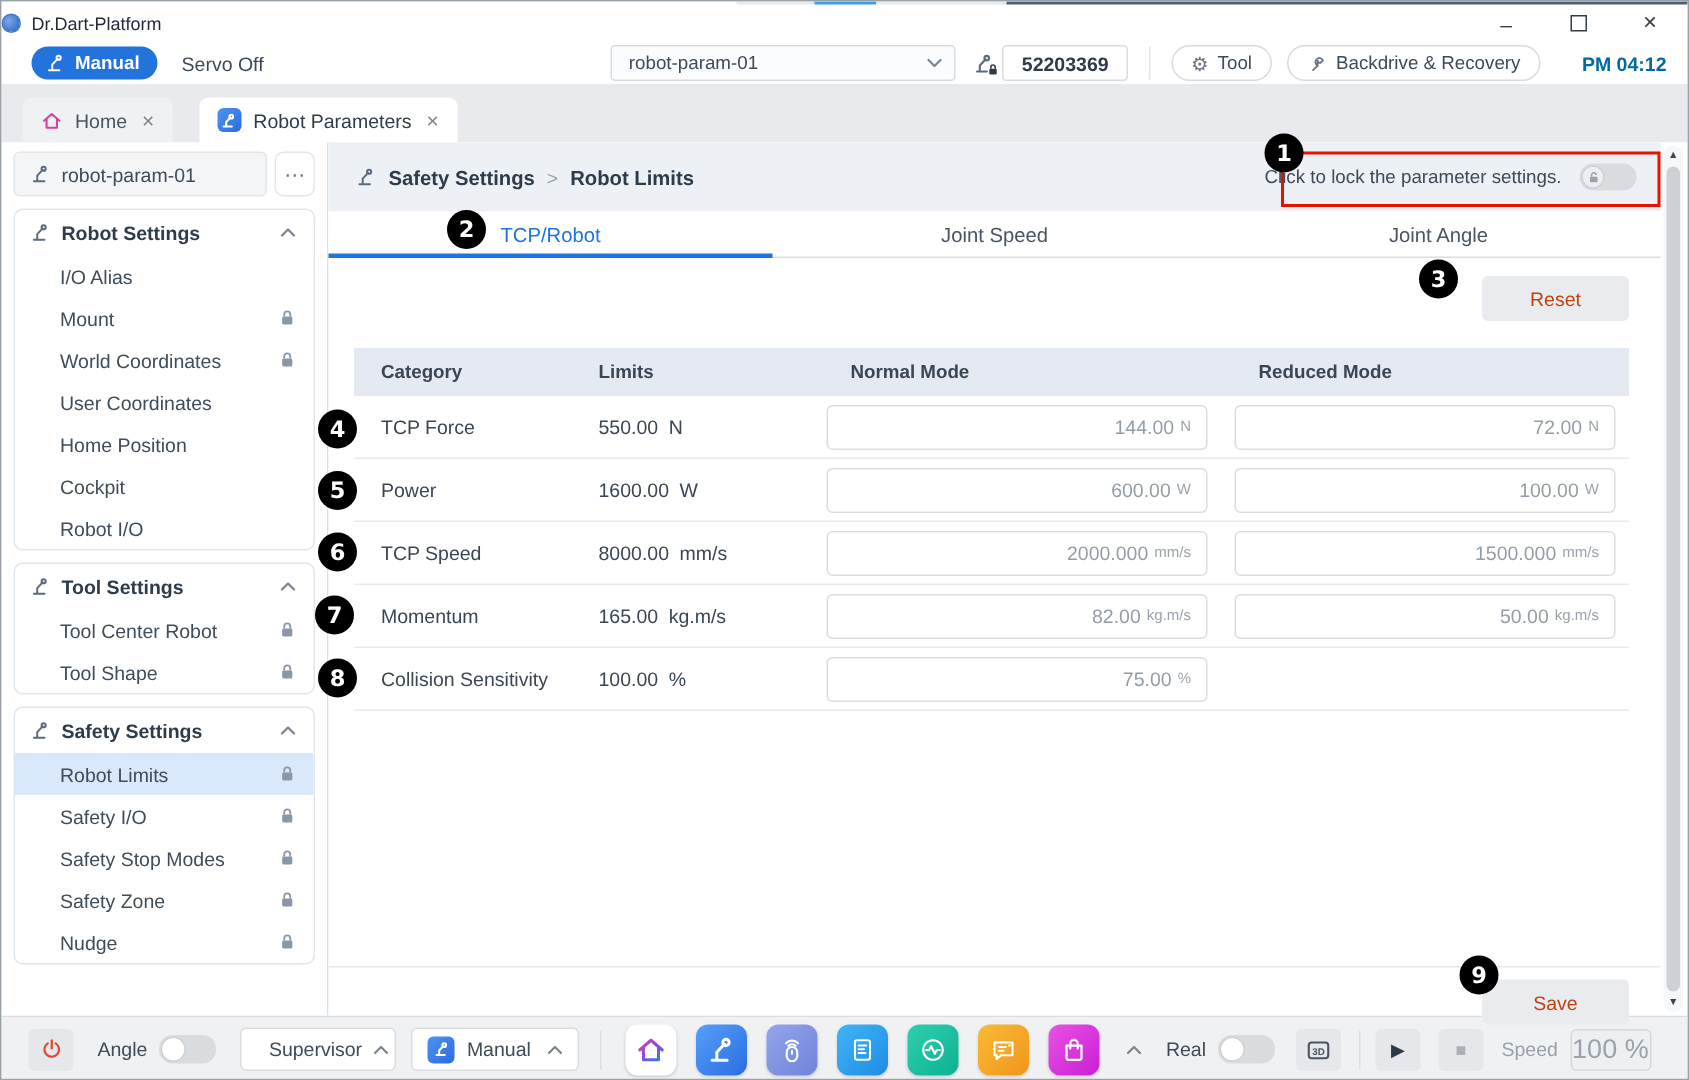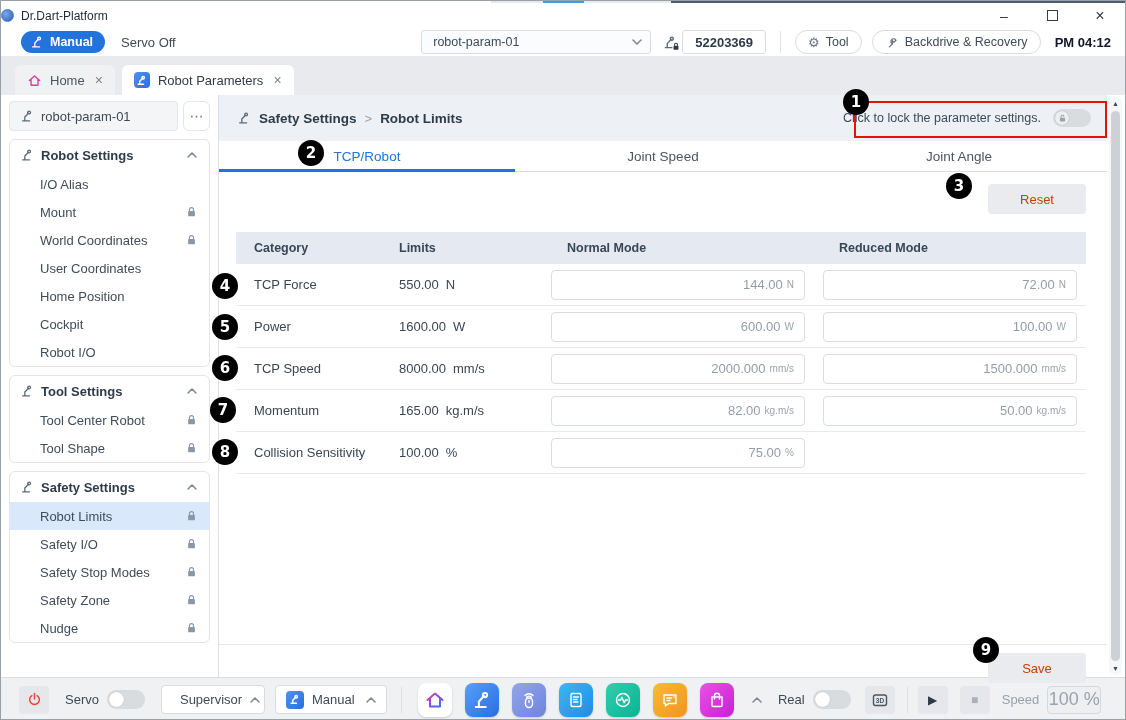--- a/index.html
+++ b/index.html
@@ -27,26 +27,26 @@
   .toolbar{height:28px;display:flex;align-items:center;background:#fff;padding:0 14px 0 20px;}
   .mode-pill{display:flex;align-items:center;gap:6px;background:#2273dc;color:#fff;border:none;border-radius:13px;height:22px;padding:0 12px 0 9px;font-size:12.5px;font-weight:bold;cursor:pointer;}
   .servo-status{margin-left:16px;font-size:13px;color:#3d4a57;}
   .param-select{margin-left:auto;display:flex;align-items:center;width:230px;height:24px;box-sizing:border-box;border:1px solid #d8dce0;border-radius:3px;background:#fbfcfd;padding:0 8px 0 11px;font-size:12.5px;color:#3d4a57;cursor:pointer;}
   .param-select .lbl{flex:1;}
   .serial-group{display:flex;align-items:center;margin-left:12px;gap:4px;}
   .serial-box{border:1px solid #d8dce0;border-radius:3px;background:#fff;height:24px;line-height:24px;box-sizing:border-box;padding:0 12px;font-size:13px;font-weight:bold;color:#2e3b49;}
   .v-sep{width:1px;height:22px;background:#e1e4e8;margin:0 14px;}
   .tb-btn{display:flex;align-items:center;gap:6px;border:1px solid #d8dce0;border-radius:13px;background:#fff;height:24px;padding:0 12px;font-size:12.5px;color:#3d4a57;cursor:pointer;}
   .tb-btn + .tb-btn{margin-left:10px;}
-  .clock{margin-left:14px;font-size:13px;font-weight:bold;color:#0f172a;}
+  .clock{margin-left:28px;font-size:13px;font-weight:bold;color:#0369a1;}
   .gear-glyph{font-size:13px;color:#6b7684;line-height:1;}
   
   .tabbar{height:39px;background:#e8eaee;display:flex;align-items:flex-end;padding-left:14px;gap:7px;}
   .ws-tab{display:flex;align-items:center;gap:8px;height:30px;padding:0 10px 0 12px;border-radius:6px 6px 0 0;font-size:13px;color:#4a5563;cursor:pointer;}
-  .ws-tab.active{background:#fff;color:#2e3b49;}
+  .ws-tab.active{background:#fff;color:#2e3b49;margin-left:11px;}
   .ws-tab.inactive{background:#f0f1f3;}
   .tab-close{font-size:14px;color:#7b8691;padding:0 2px;cursor:pointer;line-height:1;}
   .tab-app-icon{width:16px;height:16px;border-radius:4px;background:linear-gradient(135deg,#4e93f0,#2b6ce2);display:flex;align-items:center;justify-content:center;color:#fff;}
   
   .body{display:flex;height:582px;}
   .sidebar{width:218px;box-sizing:border-box;border-right:1px solid #dcdfe4;background:#fff;overflow:hidden;}
   .param-row{display:flex;align-items:center;margin:6px 8px 0 8px;gap:5px;}
   .param-name-box{flex:1;display:flex;align-items:center;gap:7px;height:30px;box-sizing:border-box;border:1px solid #e3e6ea;border-radius:4px;background:#f4f5f7;padding:0 10px;font-size:13px;color:#3d4a57;}
   .more-btn{width:27px;height:30px;box-sizing:border-box;border:1px solid #e3e6ea;border-radius:6px;background:#fff;color:#6b7684;font-size:14px;cursor:pointer;padding:0;}
   .sb-group{margin:8px 8px 0 8px;border:1px solid #e2e6ea;border-radius:6px;overflow:hidden;}
@@ -535,21 +535,21 @@
   </div>
 
   <div class="bottombar">
     <button class="sq-btn" style="margin-left:4px;">
       <span class="icon js-power-icon">
           <svg width="15" height="15" viewBox="0 0 16 16" fill="none" stroke="#df4b35" stroke-width="1.6" stroke-linecap="round">
             <path d="M5.2 3.8a5.2 5.2 0 1 0 5.6 0M8 1.6v5.8"></path>
           </svg>
         </span>
     </button>
-    <span class="bb-label" style="margin-left:16px;">Servo</span>
+    <span class="bb-label" style="margin-left:16px;">Angle</span>
     <div class="toggle big" style="margin-left:8px;">
         <span class="knob"></span>
       </div>
     <div class="bb-select" style="margin-left:16px;width:104px;">
       <span class="blue-dot"></span>
       <span style="flex:1">Supervisor</span>
       <span class="icon js-chev-up">
           <svg width="10" height="6" viewBox="0 0 10 6" fill="none" stroke="#7a8694" stroke-width="1.5" stroke-linecap="round" stroke-linejoin="round">
             <path d="M1 5l4-4 4 4"></path>
           </svg>

